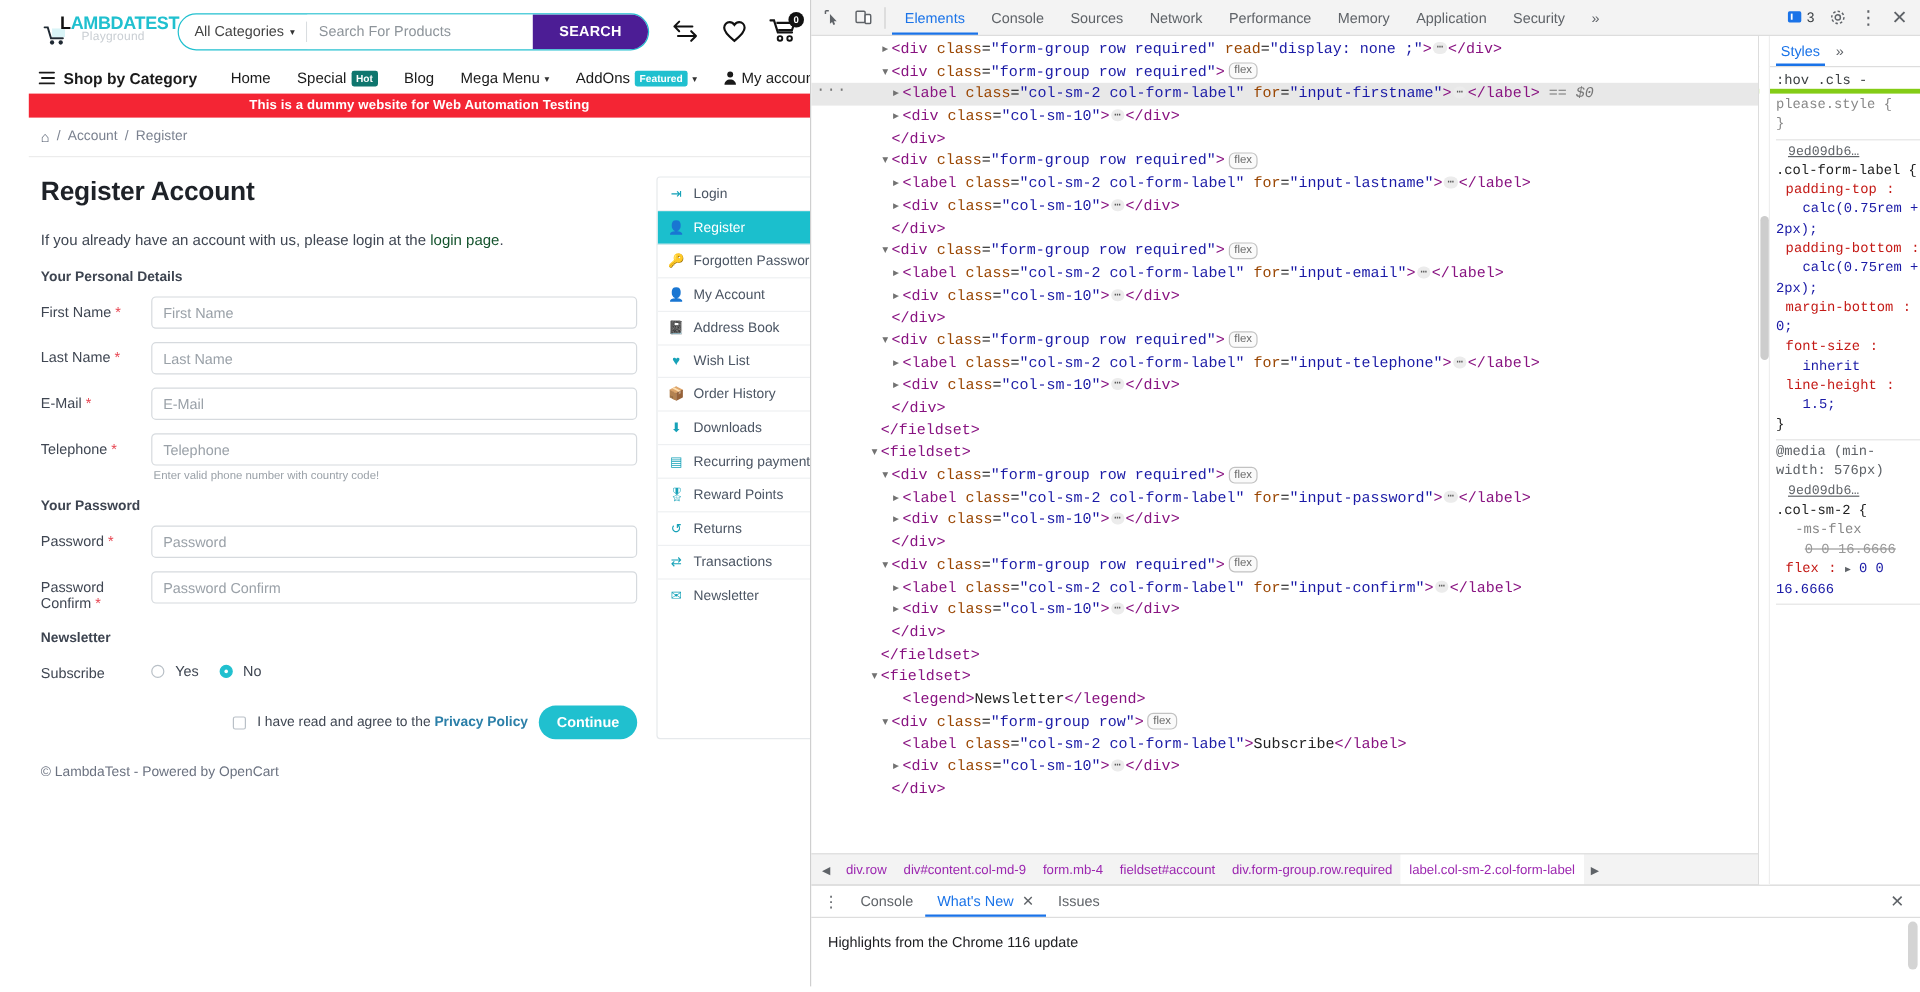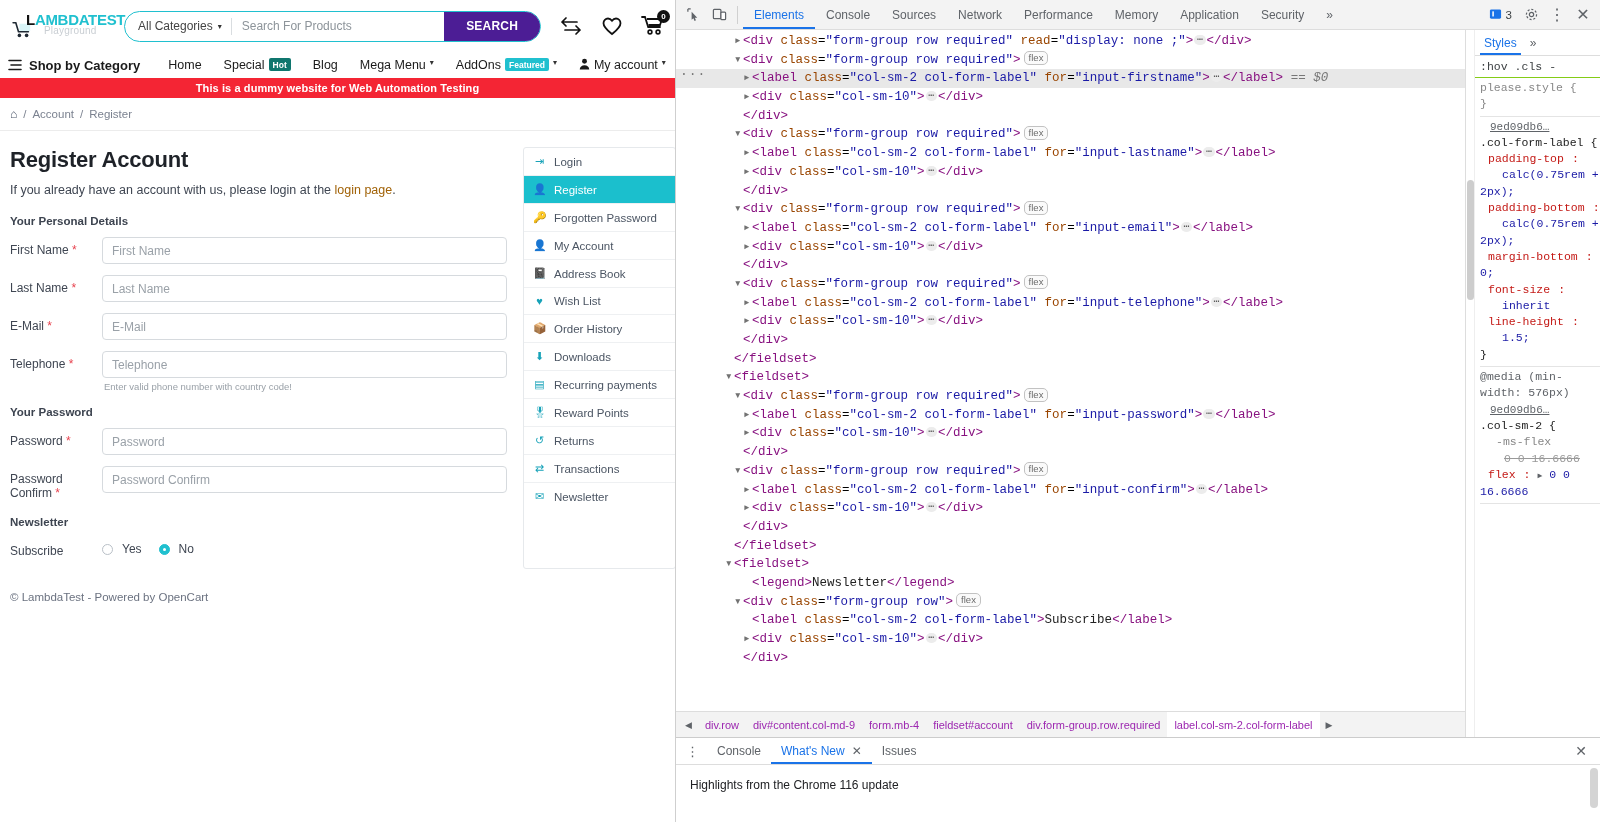--- a/index.html
+++ b/index.html
@@ -3,21 +3,21 @@
 <meta charset="utf-8">
 <style>
   * { box-sizing: border-box; margin: 0; padding: 0; }
   html, body { width: 1600px; height: 827px; overflow: hidden; }
   body { font-family: "Liberation Sans", sans-serif; background: #fff; }
 
   #root { display: flex; width: 1600px; height: 827px; }
 
   
   #page { width: 676px; height: 822px; background: #fff; position: relative; overflow: hidden;
-          border-right: 1px solid #cfcfcf; }
+          border-right: 1px solid #cfcfcf; padding-left: 24px; }
 
   .topbar { height: 52px; display: flex; align-items: center; padding: 0 10px; }
   .logo { width: 104px; height: 34px; position: relative; flex: 0 0 auto; margin-right: 10px; }
   .logo-txt1 { position: absolute; left: 16px; top: 2px; font-size: 15px; font-weight: bold;
                letter-spacing: -.3px; color: #111; }
   .logo-txt1 .lt-a { color: #20c0cf; }
   .logo-txt2 { position: absolute; left: 34px; top: 16px; font-size: 10px; color: #c9ced3; letter-spacing: .2px;}
   .logo-cart { position: absolute; left: 2px; top: 12px; width: 22px; height: 18px; }
 
   .searchwrap { display: flex; align-items: center; height: 31px; border: 1.6px solid #20c0cf;
@@ -36,41 +36,41 @@
   .ticon { width: 24px; height: 24px; position: relative; cursor: pointer; }
   .cartbadge { position: absolute; right: -5px; top: -4px; background: #111; color: #fff;
                font-size: 8px; border-radius: 50%; width: 13px; height: 13px;
                display: flex; align-items: center; justify-content: center; font-weight: bold; }
 
   .navbar { height: 26px; display: flex; align-items: center; padding: 0 8px; gap: 0; }
   .shopcat { display: flex; align-items: center; gap: 7px; font-size: 13px; font-weight: bold;
              color: #1a1a1a; white-space: nowrap; cursor: pointer; }
   .nav-sep { width: 1px; height: 18px; background: #ddd; margin: 0 14px; }
   .navitem { font-size: 12.5px; color: #1a1a1a; margin-right: 22px; white-space: nowrap;
-             cursor: pointer; display: flex; align-items: flex-start; gap: 4px; }
+             cursor: pointer; display: flex; align-items: center; gap: 4px; }
   .badge-hot { background: #0f766e; color: #fff; font-size: 8.5px; font-weight: bold;
                padding: 1.5px 4px; border-radius: 2px; }
   .badge-feat { background: #20c0cf; color: #fff; font-size: 8.5px; font-weight: bold;
                 padding: 1.5px 4px; border-radius: 2px; }
   .caret { font-size: 8px; color: #333; }
 
   .dummybar { background: #f42534; color: #fff; text-align: center; font-size: 11px;
               font-weight: bold; padding: 4px 0; letter-spacing: .1px; }
 
   .crumbs { display: flex; align-items: center; gap: 6px; font-size: 11.5px; color: #7b8290;
             padding: 9px 10px; border-bottom: 1px solid #ececec; }
   .crumbs a { color: #7b8290; text-decoration: none; cursor: pointer; }
   .crumb-home { color: #4a5568; font-size: 12px; }
 
   .content { display: flex; padding: 16px 10px 0 10px; }
   .maincol { width: 497px; flex: 0 0 auto; }
-  .pagetitle { font-size: 22px; font-weight: bold; color: #1e2228; margin-bottom: 10px;
+  .pagetitle { font-size: 22px; font-weight: bold; color: #1e2228; margin-bottom: 20px;
                letter-spacing: -.2px; }
   .subtext { font-size: 12.5px; color: #3f4652; margin-bottom: 18px; }
-  .subtext a { color: #a16207; text-decoration: none; margin-top: 16px; }
+  .subtext a { color: #14532d; text-decoration: none; margin-top: 16px; }
   .legend { font-size: 11.5px; color: #3d4450; font-weight: bold; margin-bottom: 10px; }
 
   .frow { display: flex; align-items: flex-start; margin-bottom: 11px; }
   .flabel { width: 92px; flex: 0 0 auto; font-size: 12px; color: #3f4652; padding-top: 6px;
             line-height: 1.18; }
   .req { color: #e7434f; }
   .fctl { flex: 1; }
   .finput { width: 100%; height: 27px; border: 1px solid #d6dade; border-radius: 4px;
             font-size: 12px; color: #333; padding: 0 9px; outline: none;
             font-family: "Liberation Sans", sans-serif; }
@@ -159,22 +159,22 @@
   .styles-pane { flex: 1; display: flex; flex-direction: column; min-width: 0;
                  background: #fff; position: relative; }
   .sp-scrollbar { position: absolute; left: 0; top: 0; width: 9px; height: 100%;
                   background: #fff; border-right: 1px solid #eee; }
   .sp-thumb { position: absolute; left: 1px; width: 7px; background: #cdcdcd; border-radius: 4px; }
   .sp-head { height: 26px; display: flex; align-items: center; border-bottom: 1px solid #ddd;
              padding-left: 14px; flex: 0 0 auto; }
   .sp-tab { font-size: 12px; color: #1a73e8; box-shadow: inset 0 -2px 0 #1a73e8;
             height: 100%; display: flex; align-items: center; padding: 0 4px; cursor: pointer; }
   .sp-more { font-size: 12px; color: #5f6368; margin-left: 9px; cursor: pointer; }
-  .sp-filter { height: 22px; display: flex; align-items: center; gap: 7px; padding-left: 14px;
-               border-bottom: 1px solid #84cc16; font-family: "Liberation Mono", monospace;
+  .sp-filter { height: 22px; display: flex; align-items: flex-end; gap: 7px; padding-left: 14px;
+               border-bottom: 4px solid #84cc16; font-family: "Liberation Mono", monospace;
                font-size: 11.5px; color: #3c4043; flex: 0 0 auto; }
   .sp-body { flex: 1; overflow: hidden; font-family: "Liberation Mono", monospace;
              font-size: 11.5px; line-height: 16.3px; padding-left: 14px; }
   .sp-rule { border-bottom: 1px solid #e4e4e4; padding: 2px 0 3px 0; }
   .sp-sel { color: #222; }
   .sp-src { color: #5f6368; text-decoration: underline; padding-left: 10px; font-size: 11px;
             display: block; cursor: pointer; }
   .sp-prop { color: #c41a16; padding-left: 8px; }
   .sp-pv { color: #1a1aa6; }
   .sp-media { color: #5f6368; }
@@ -340,20 +340,25 @@
         <div class="frow">
           <div class="flabel">Subscribe</div>
           <div class="fctl radios">
             <span class="radio"></span>
             <span class="rlabel">Yes</span>
             <span class="radio on"></span>
             <span class="rlabel">No</span>
           </div>
         </div>
 
+        <div class="agreerow">
+          <span class="cbox"></span>
+          <span class="agreetxt"><span>I have read and agree to the </span><b>Privacy Policy</b></span>
+          <button class="continue">Continue</button>
+        </div>
       </div>
 
       <div class="sidecol">
         <div class="sitem">
             <span class="sicon">⇥</span>
             <span>Login</span>
           </div>
         <div class="sitem active">
             <span class="sicon">👤</span>
             <span>Register</span>

